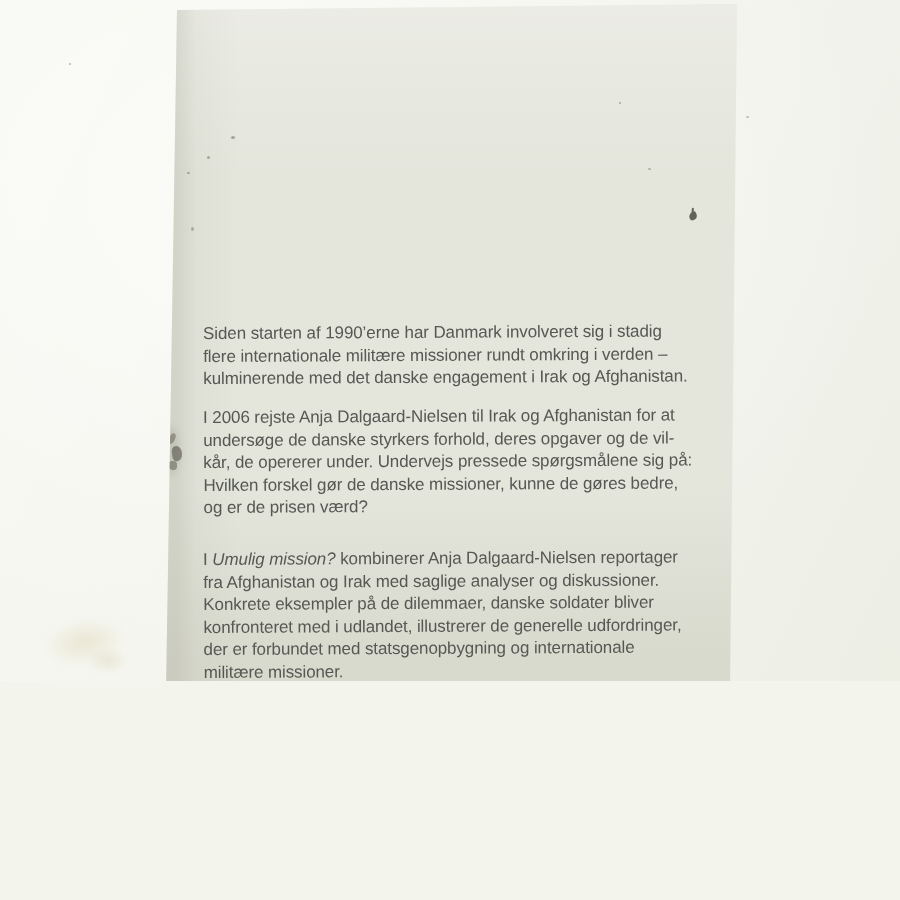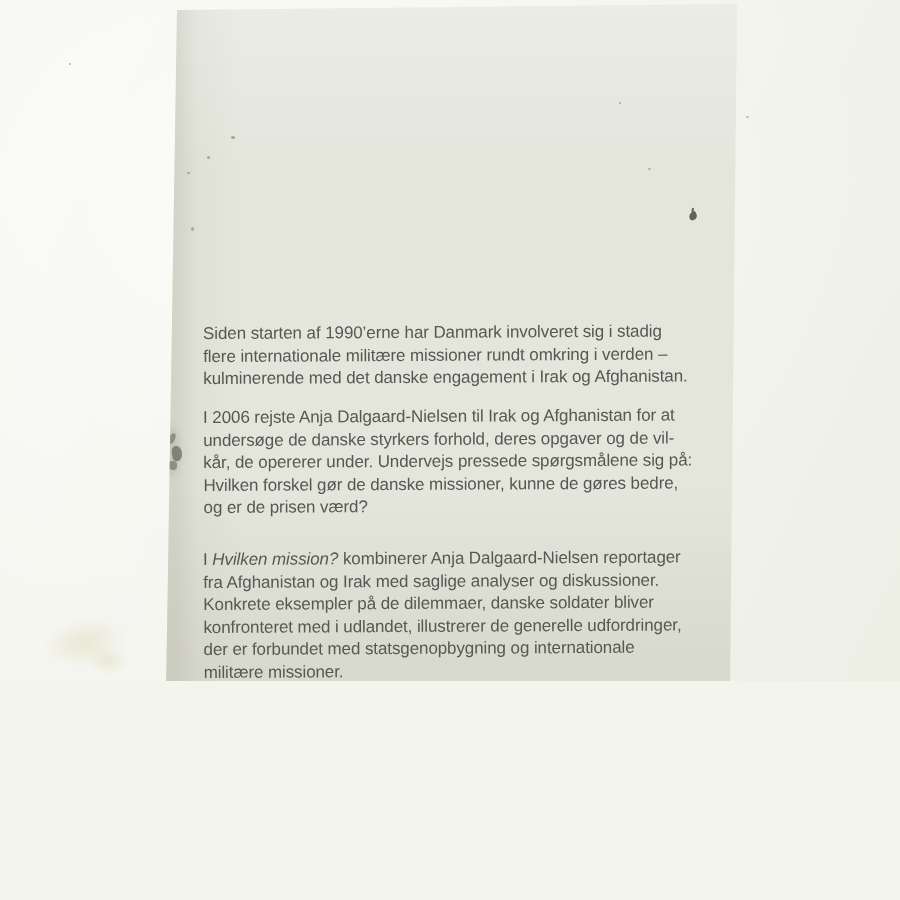--- a/index.html
+++ b/index.html
@@ -106,21 +106,21 @@
 
     <div class="cover-text para-2">
       <div class="line">I 2006 rejste Anja Dalgaard-Nielsen til Irak og Afghanistan for at</div>
       <div class="line">undersøge de danske styrkers forhold, deres opgaver og de vil-</div>
       <div class="line">kår, de opererer under. Undervejs pressede spørgsmålene sig på:</div>
       <div class="line">Hvilken forskel gør de danske missioner, kunne de gøres bedre,</div>
       <div class="line">og er de prisen værd?</div>
     </div>
 
     <div class="cover-text para-3">
-      <div class="line"><span>I </span><span class="italic">Hvilken mission?</span><span> kombinerer Anja Dalgaard-Nielsen reportager</span></div>
+      <div class="line"><span>I </span><span class="italic">Umulig mission?</span><span> kombinerer Anja Dalgaard-Nielsen reportager</span></div>
       <div class="line">fra Afghanistan og Irak med saglige analyser og diskussioner.</div>
       <div class="line">Konkrete eksempler på de dilemmaer, danske soldater bliver</div>
       <div class="line">konfronteret med i udlandet, illustrerer de generelle udfordringer,</div>
       <div class="line">der er forbundet med statsgenopbygning og internationale</div>
       <div class="line">militære missioner.</div>
     </div>
 
     <div class="barcode">
       <svg id="barcode-svg" width="100" height="46" viewBox="0 0 100 46">
           <rect x="0.00" y="0" width="1.11" height="46" fill="#42433c"></rect>

